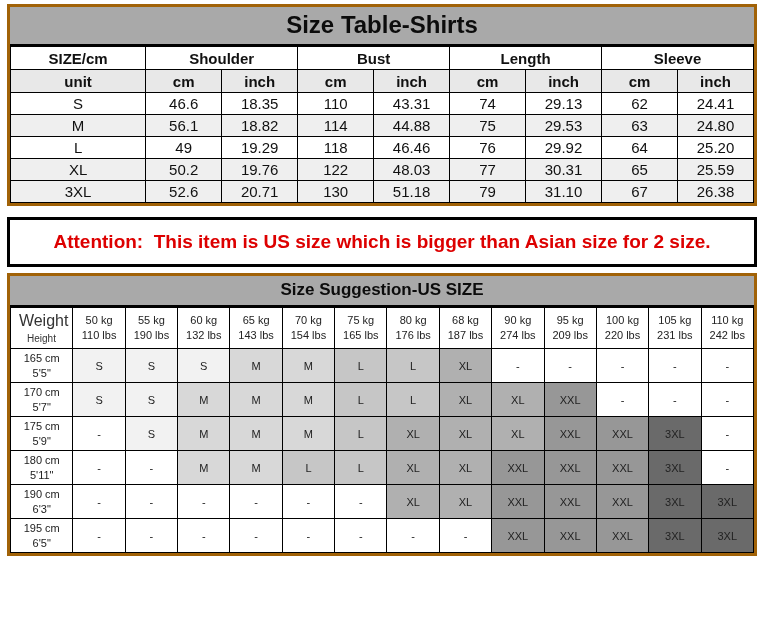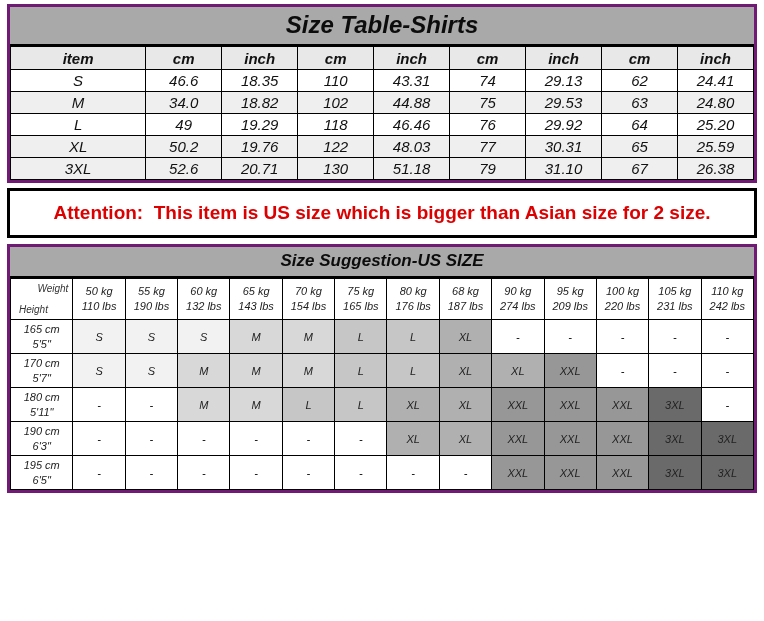--- a/index.html
+++ b/index.html
@@ -1,62 +1,62 @@
 <!DOCTYPE html>
 <html><head>
 <meta charset="utf-8">
 <style>
   html,body { margin:0; padding:0; }
   .page {
     width:764px; height:621px; box-sizing:border-box;
     background:#ffffff; padding:4px 7px; overflow:hidden;
     font-family:"Liberation Sans", sans-serif; color:#111;
   }
-  .panel { border:3px solid #701a75;font-style:italic; }
+  .panel { border:3px solid #a16207; }
   .panel-title {
     background:#a9a9a9; text-align:center; font-weight:bold; color:#0c0c0c;
     border-bottom:2px solid #000;
   }
   #t1-title { font-size:24px; padding:4px 0 5px 0; }
   #t2-title { font-size:17px; padding:4px 0 5px 0; }
 
   table { width:100%; border-collapse:collapse; table-layout:fixed; }
   td { padding:0; text-align:center; vertical-align:middle; }
 
   
   .t1 td { border:1px solid #000; font-size:15px; height:21px; }
   .t1 tr.head td { font-weight:bold; height:22px; }
   .t1 tr.unit td { font-weight:bold; background:#e8e8e8; height:22px; }
   .t1 tr.alt td { background:#efefef; }
 
   
   .attention {
-    border:3px solid #000; margin-top:5px; height:44px;
+    border:3px solid #000; margin-top:11px; height:44px;
     display:flex; align-items:center; justify-content:center;
   }
   .attention span {
     color:#dd0000; font-weight:bold; font-size:19px; white-space:pre-wrap;
   }
 
   
   .t2wrap { margin-top:6px; }
   .t2 td { border:1px solid #000; font-size:11px; color:#222; }
   .t2 tr.hdr td { height:40px; background:#fff; font-weight:normal; }
   .t2 tr.body td { height:33px; }
   .t2 .two-line div { line-height:15px; }
   .t2 td.corner {
     position:relative;
     background:
       linear-gradient(to bottom right,
         rgba(0,0,0,0) calc(50% - 1px), #000 calc(50% - 1px),
         #000 calc(50% + 1px), rgba(0,0,0,0) calc(50% + 1px)),
       #c6c6c6;
   }
-  .t2 td.corner .w { position:absolute; top:4px; right:4px; font-size:10px; color:#333; }
-  .t2 td.corner .h { position:absolute; bottom:4px; left:8px; font-size:10px; color:#333; }
+  .t2 td.corner .w { position:absolute; top:4px; right:4px; font-size:16px; color:#333; }
+  .t2 td.corner .h { position:absolute; bottom:4px; left:16px; font-size:10px; color:#333; }
 </style>
 </head>
 <body>
 
 <div class="page">
 
   <div class="panel">
     <div class="panel-title" id="t1-title">Size Table-Shirts</div>
     <table class="t1">
       <colgroup>
@@ -64,22 +64,29 @@
         <col style="width:10.225%">
           <col style="width:10.225%">
         <col style="width:10.225%">
           <col style="width:10.225%">
         <col style="width:10.225%">
           <col style="width:10.225%">
         <col style="width:10.225%">
           <col style="width:10.225%">
       </colgroup>
       <tbody id="t1-body">
+          <tr class="head">
+            <td>SIZE/cm</td>
+            <td colspan="2">Shoulder</td>
+            <td colspan="2">Bust</td>
+            <td colspan="2">Length</td>
+            <td colspan="2">Sleeve</td>
+          </tr>
           <tr class="unit">
-            <td>item</td>
+            <td>unit</td>
             <td>cm</td>
             <td>inch</td>
             <td>cm</td>
             <td>inch</td>
             <td>cm</td>
             <td>inch</td>
             <td>cm</td>
             <td>inch</td>
           </tr>
           <tr class="">
@@ -88,23 +95,23 @@
             <td>18.35</td>
             <td>110</td>
             <td>43.31</td>
             <td>74</td>
             <td>29.13</td>
             <td>62</td>
             <td>24.41</td>
           </tr>
           <tr class="alt">
             <td>M</td>
-            <td>34.0</td>
+            <td>56.1</td>
             <td>18.82</td>
-            <td>102</td>
+            <td>114</td>
             <td>44.88</td>
             <td>75</td>
             <td>29.53</td>
             <td>63</td>
             <td>24.80</td>
           </tr>
           <tr class="">
             <td>L</td>
             <td>49</td>
             <td>19.29</td>
@@ -256,20 +263,39 @@
             <td style="background: rgb(198, 198, 198);">L</td>
             <td style="background: rgb(176, 176, 176);">XL</td>
             <td style="background: rgb(176, 176, 176);">XL</td>
             <td style="background: rgb(151, 151, 151);">XXL</td>
             <td style="background: rgb(255, 255, 255);">-</td>
             <td style="background: rgb(255, 255, 255);">-</td>
             <td style="background: rgb(255, 255, 255);">-</td>
           </tr>
           <tr class="body">
             <td class="two-line">
+              <div>175 cm</div>
+              <div>5'9"</div>
+            </td>
+            <td style="background: rgb(255, 255, 255);">-</td>
+            <td style="background: rgb(242, 242, 242);">S</td>
+            <td style="background: rgb(216, 216, 216);">M</td>
+            <td style="background: rgb(216, 216, 216);">M</td>
+            <td style="background: rgb(216, 216, 216);">M</td>
+            <td style="background: rgb(198, 198, 198);">L</td>
+            <td style="background: rgb(176, 176, 176);">XL</td>
+            <td style="background: rgb(176, 176, 176);">XL</td>
+            <td style="background: rgb(176, 176, 176);">XL</td>
+            <td style="background: rgb(151, 151, 151);">XXL</td>
+            <td style="background: rgb(151, 151, 151);">XXL</td>
+            <td style="background: rgb(106, 106, 106);">3XL</td>
+            <td style="background: rgb(255, 255, 255);">-</td>
+          </tr>
+          <tr class="body">
+            <td class="two-line">
               <div>180 cm</div>
               <div>5'11"</div>
             </td>
             <td style="background: rgb(255, 255, 255);">-</td>
             <td style="background: rgb(255, 255, 255);">-</td>
             <td style="background: rgb(216, 216, 216);">M</td>
             <td style="background: rgb(216, 216, 216);">M</td>
             <td style="background: rgb(198, 198, 198);">L</td>
             <td style="background: rgb(198, 198, 198);">L</td>
             <td style="background: rgb(176, 176, 176);">XL</td>

